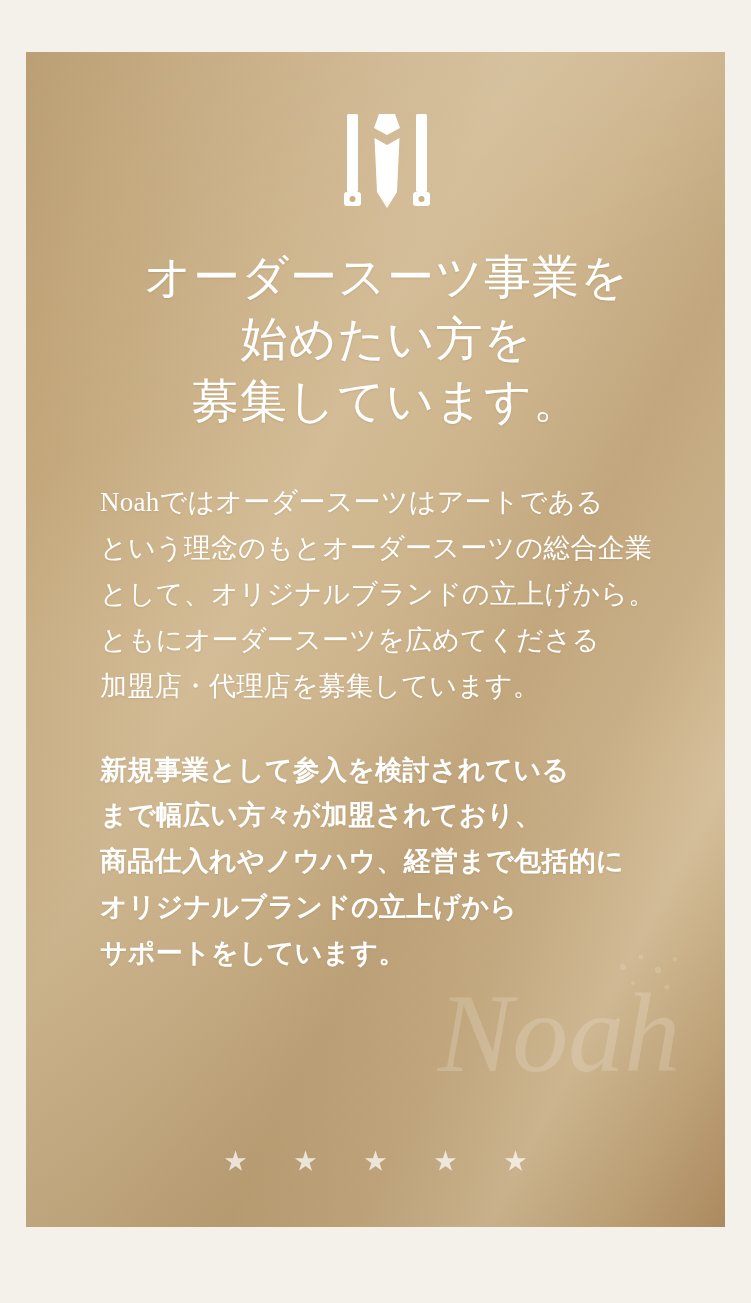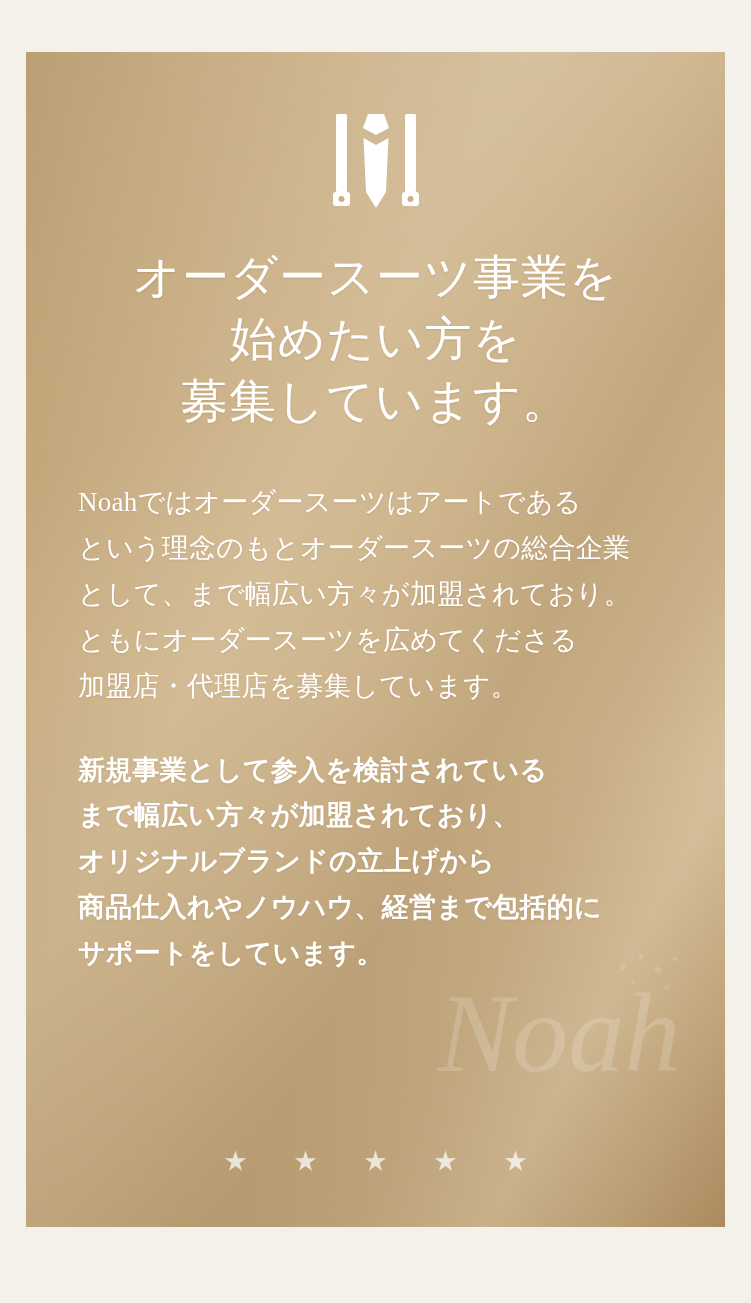--- a/index.html
+++ b/index.html
@@ -64,20 +64,21 @@
     pointer-events: none;
     opacity: 0.30;
   }
   .watermark svg { width: 100%; height: 100%; display: block; }
 
   .content {
     position: relative;
     z-index: 3;
     padding-top: 60px;
     text-align: center;
+    padding-left: 22px;
   }
 
   .tie-icon {
     width: 92px;
     height: 110px;
     margin: 0 auto 24px auto;
     display: block;
   }
   .tie-icon svg { display: block; width: 100%; height: 100%; }
 
@@ -172,29 +173,29 @@
       <h1 class="headline">
         <span class="l">オーダースーツ事業を</span>
         <span class="l">始めたい方を</span>
         <span class="l">募集しています。</span>
       </h1>
 
       <div class="body-block">
         <p>
           <span class="l">Noahではオーダースーツはアートである</span>
           <span class="l">という理念のもとオーダースーツの総合企業</span>
-          <span class="l">として、まで幅広い方々が加盟されており。</span>
+          <span class="l">として、オリジナルブランドの立上げから。</span>
           <span class="l">ともにオーダースーツを広めてくださる</span>
           <span class="l">加盟店・代理店を募集しています。</span>
         </p>
         <p>
           <span class="l">新規事業として参入を検討されている</span>
           <span class="l">まで幅広い方々が加盟されており、</span>
+          <span class="l">商品仕入れやノウハウ、経営まで包括的に</span>
           <span class="l">オリジナルブランドの立上げから</span>
-          <span class="l">商品仕入れやノウハウ、経営まで包括的に</span>
           <span class="l">サポートをしています。</span>
         </p>
       </div>
 
     </div>
 
     <div class="stars">
       <span>★</span>
       <span>★</span>
       <span>★</span>

